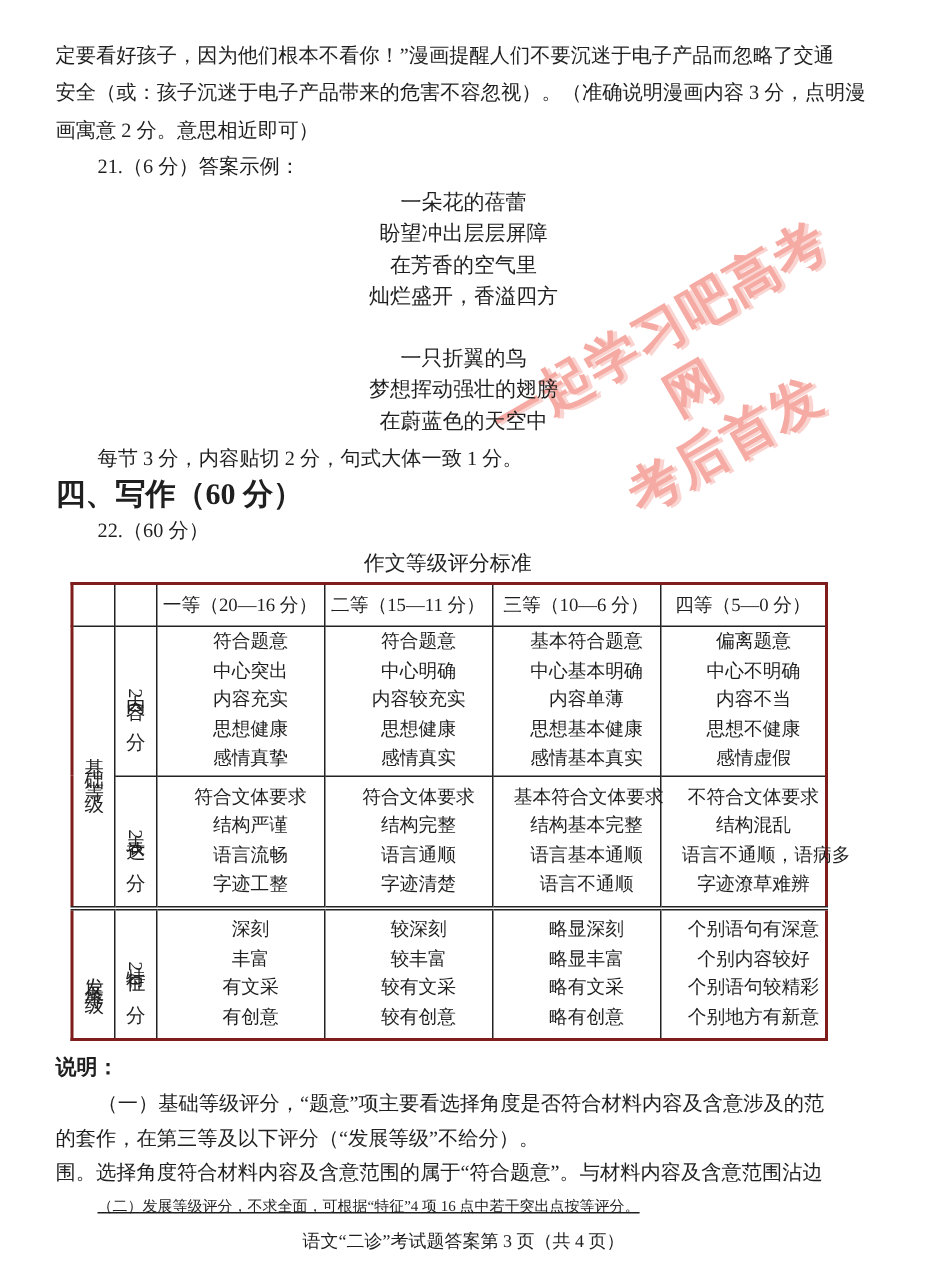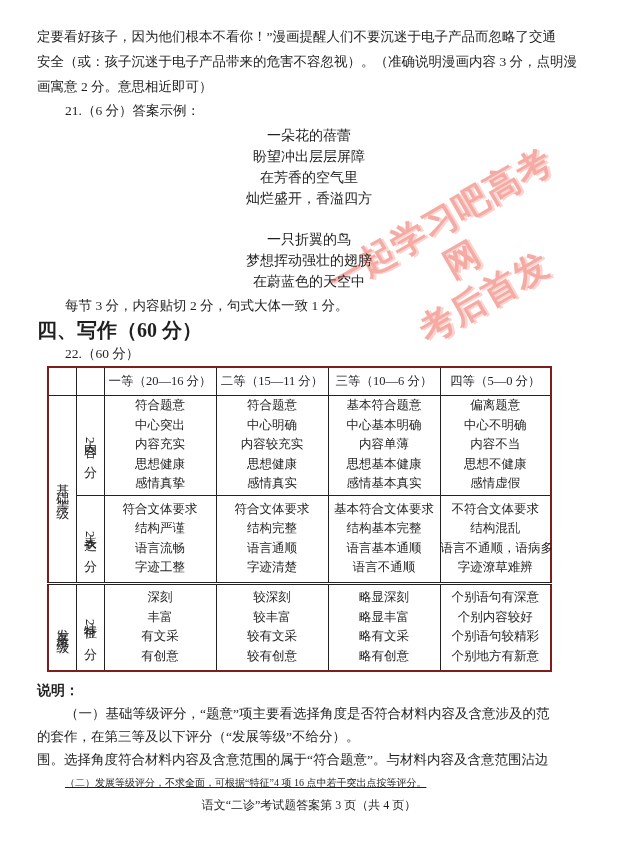--- a/index.html
+++ b/index.html
@@ -35,21 +35,21 @@
     table-layout: fixed;
   }
   table.grading td { border: 1px solid #222; text-align: center; vertical-align: middle; }
   table.grading { border: 2px solid #7f1d1d; }
   tr.thead { height: 28px; }
   tr.thead td { font-size: 12.5px; white-space: nowrap; }
   tr.r-content { height: 100px; }
   tr.r-express { height: 88px; }
   tr.r-feature { height: 88px; }
   tr.r-feature td { border-top: 3px double #222; margin-top: 24px; }
-  td.c { font-size: 12.5px; }
+  td.c { font-size: 12.5px; padding-left: 14px; }
   td.c .line { line-height: 19.5px; white-space: nowrap; }
   td.vert .vtext {
     writing-mode: vertical-rl;
     text-orientation: mixed;
     margin: 0 auto;
     font-size: 13px;
     letter-spacing: 3px;
   }
   td.vert .vtext.group4 { letter-spacing: 8px; }
   td.vert .vtext.group4b { letter-spacing: 4px; }
@@ -106,20 +106,21 @@
         <div class="line">梦想挥动强壮的翅膀</div>
         <div class="line">在蔚蓝色的天空中</div>
       </div>
 
     <div class="single indent score-note">每节 3 分，内容贴切 2 分，句式大体一致 1 分。</div>
 
     <div class="single bold">四、写作（60 分）</div>
 
     <div class="single indent">22.（60 分）</div>
 
+    <div class="table-title-wrap">作文等级评分标准</div>
 
     <table class="grading">
       <colgroup>
         <col style="width:28px">
           <col style="width:28px">
         <col style="width:112px">
           <col style="width:112px">
         <col style="width:112px">
           <col style="width:111px">
       </colgroup>

